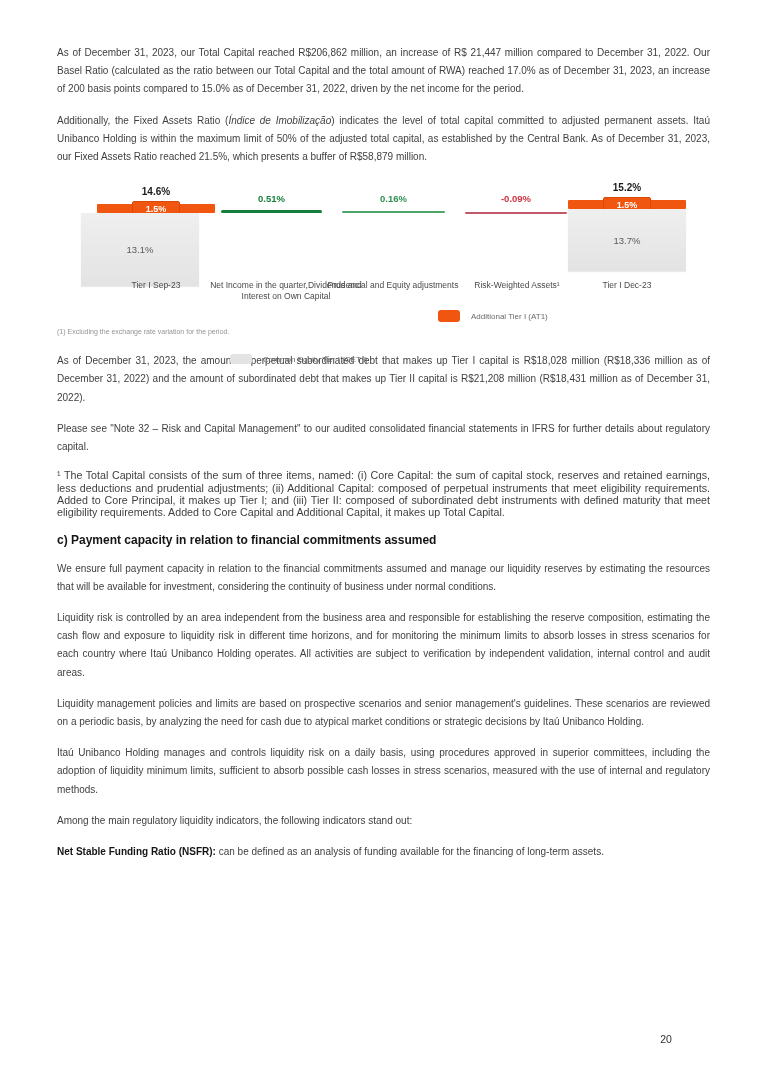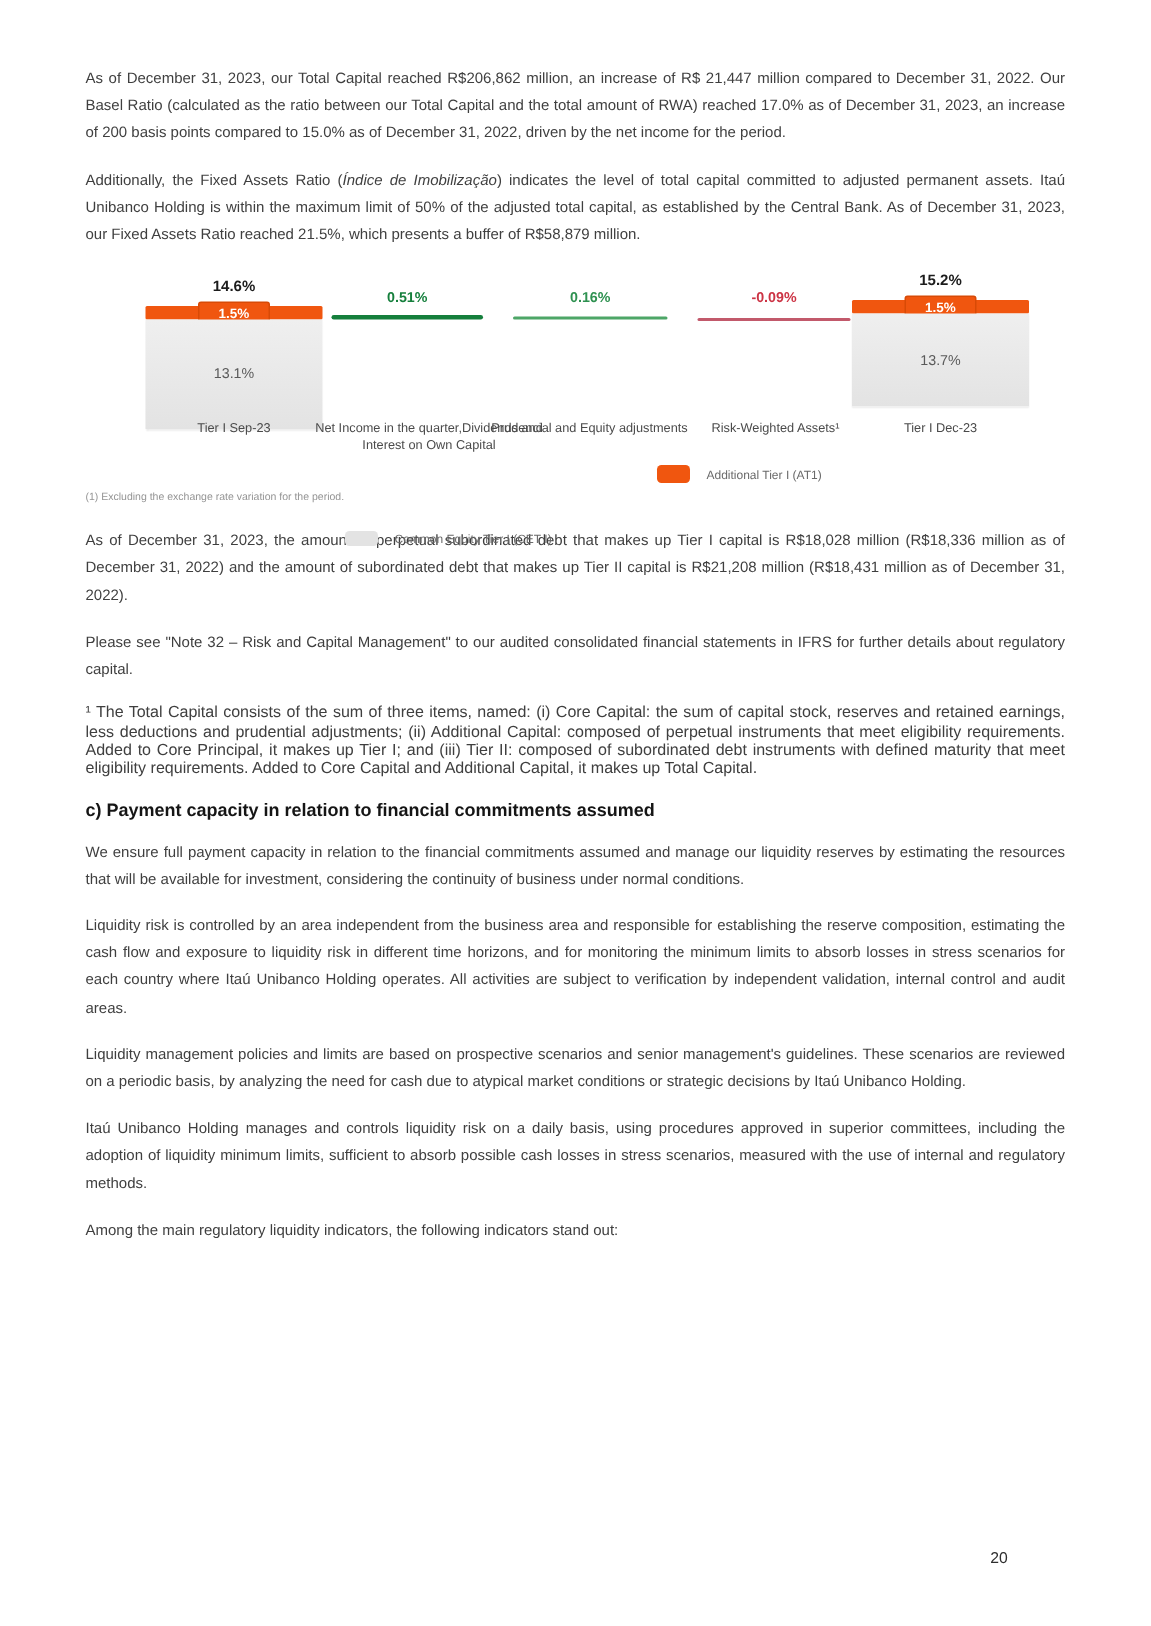--- a/index.html
+++ b/index.html
@@ -19,21 +19,21 @@
   .bt-right{left:511px;top:2px;}
   .at1-strip{position:absolute;width:118px;height:9px;background:#f0560f;border-radius:1px;}
   .as-left{left:40px;top:24px;}
   .as-right{left:511px;top:20px;}
   .at1-badge{position:absolute;left:50%;transform:translateX(-50%);top:-3px;width:46px;height:15px;
              background:#f0560f;border:1px solid #d84a06;border-radius:2px;color:#fff;
              font-weight:bold;font-size:9px;line-height:14px;text-align:center;}
   .cet1-bar{position:absolute;width:118px;background:linear-gradient(#efefef,#e3e3e3);
             color:#5a5a5a;font-size:9.5px;display:flex;align-items:center;justify-content:center;
             box-shadow:0 1px 1px rgba(0,0,0,.08);}
-  .cb-left{left:40px;top:33px;height:73px;}
+  .cb-left{left:24px;top:33px;height:73px;}
   .cb-right{left:511px;top:29px;height:62px;}
   .dline{position:absolute;border-radius:2px;}
   .dl-1{left:164px;top:30px;width:101px;height:3px;background:#157f3c;}
   .dl-2{left:285px;top:31px;width:103px;height:2px;background:#4da667;}
   .dl-3{left:408px;top:32px;width:102px;height:2px;background:#c2596b;}
   .dval{position:absolute;top:13px;font-size:9.5px;font-weight:bold;text-align:center;}
   .dv-1{left:164px;width:101px;color:#157f3c;}
   .dv-2{left:285px;width:103px;color:#2e9150;}
   .dv-3{left:408px;width:102px;color:#cc3344;}
   .cat{position:absolute;top:100px;font-size:8.5px;color:#4a4a4a;text-align:center;line-height:11px;}
@@ -112,17 +112,18 @@
 
     <p class="para">Liquidity risk is controlled by an area independent from the business area and responsible for establishing the reserve composition, estimating the cash flow and exposure to liquidity risk in different time horizons, and for monitoring the minimum limits to absorb losses in stress scenarios for each country where Itaú Unibanco Holding operates. All activities are subject to verification by independent validation, internal control and audit areas.</p>
 
     <p class="para">Liquidity management policies and limits are based on prospective scenarios and senior management's guidelines. These scenarios are reviewed on a periodic basis, by analyzing the need for cash due to atypical market conditions or strategic decisions by Itaú Unibanco Holding.</p>
 
     <p class="para">Itaú Unibanco Holding manages and controls liquidity risk on a daily basis, using procedures approved in superior committees, including the adoption of liquidity minimum limits, sufficient to absorb possible cash losses in stress scenarios, measured with the use of internal and regulatory methods.</p>
 
     <p class="para">Among the main regulatory liquidity indicators, the following indicators stand out:</p>
 
 
+    <p class="para"><span class="lead-bold">Net Stable Funding Ratio (NSFR):</span><span> can be defined as an analysis of funding available for the financing of long-term assets.</span></p>
 
   </div>
 
   <div class="pagenum">20</div>
 </div>
 
 </body></html>

